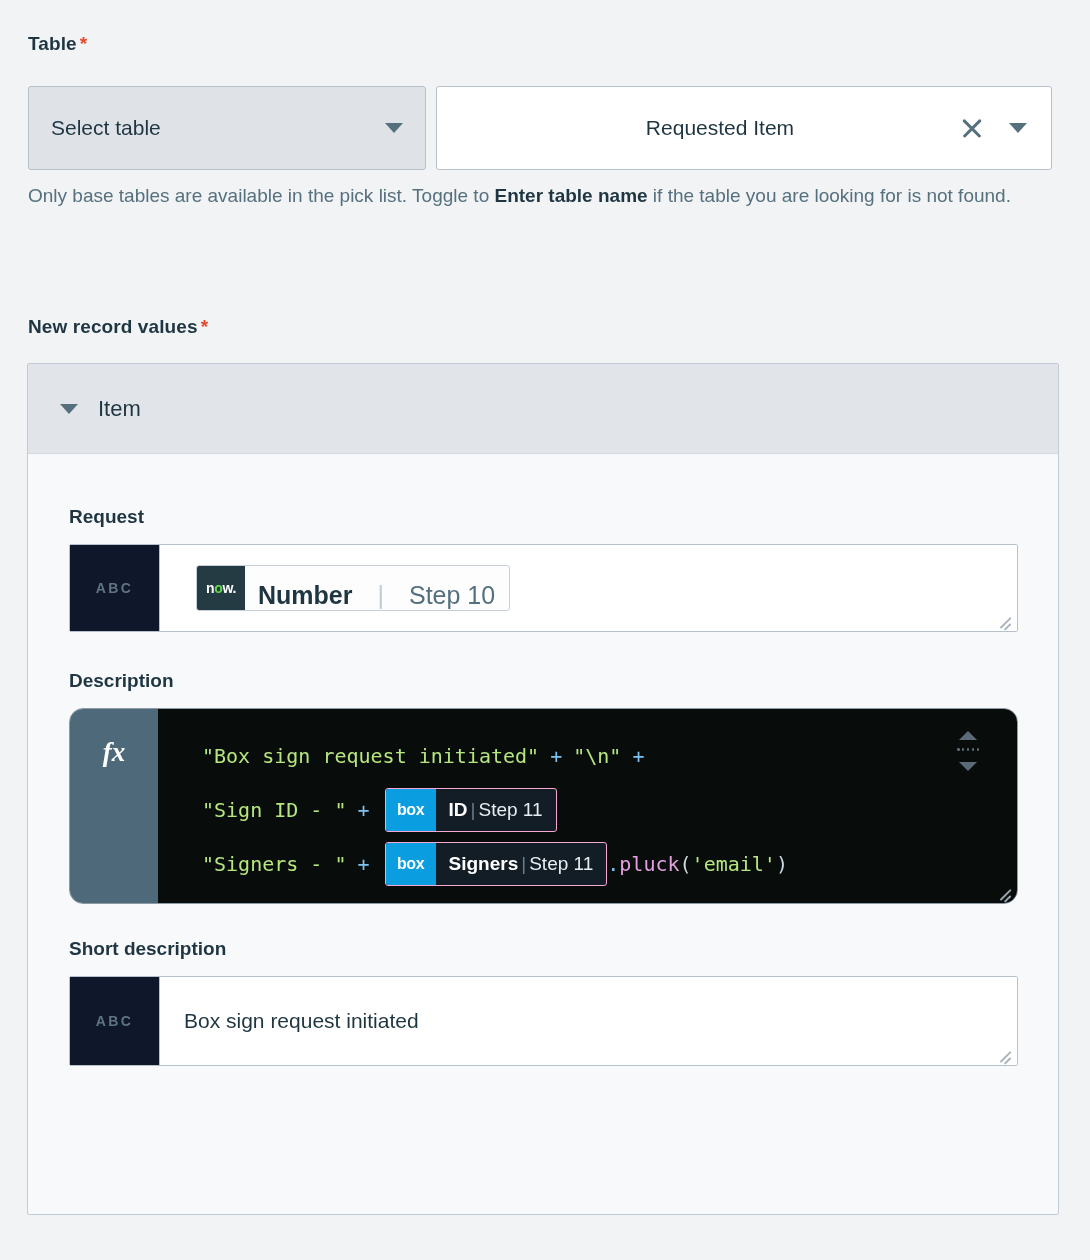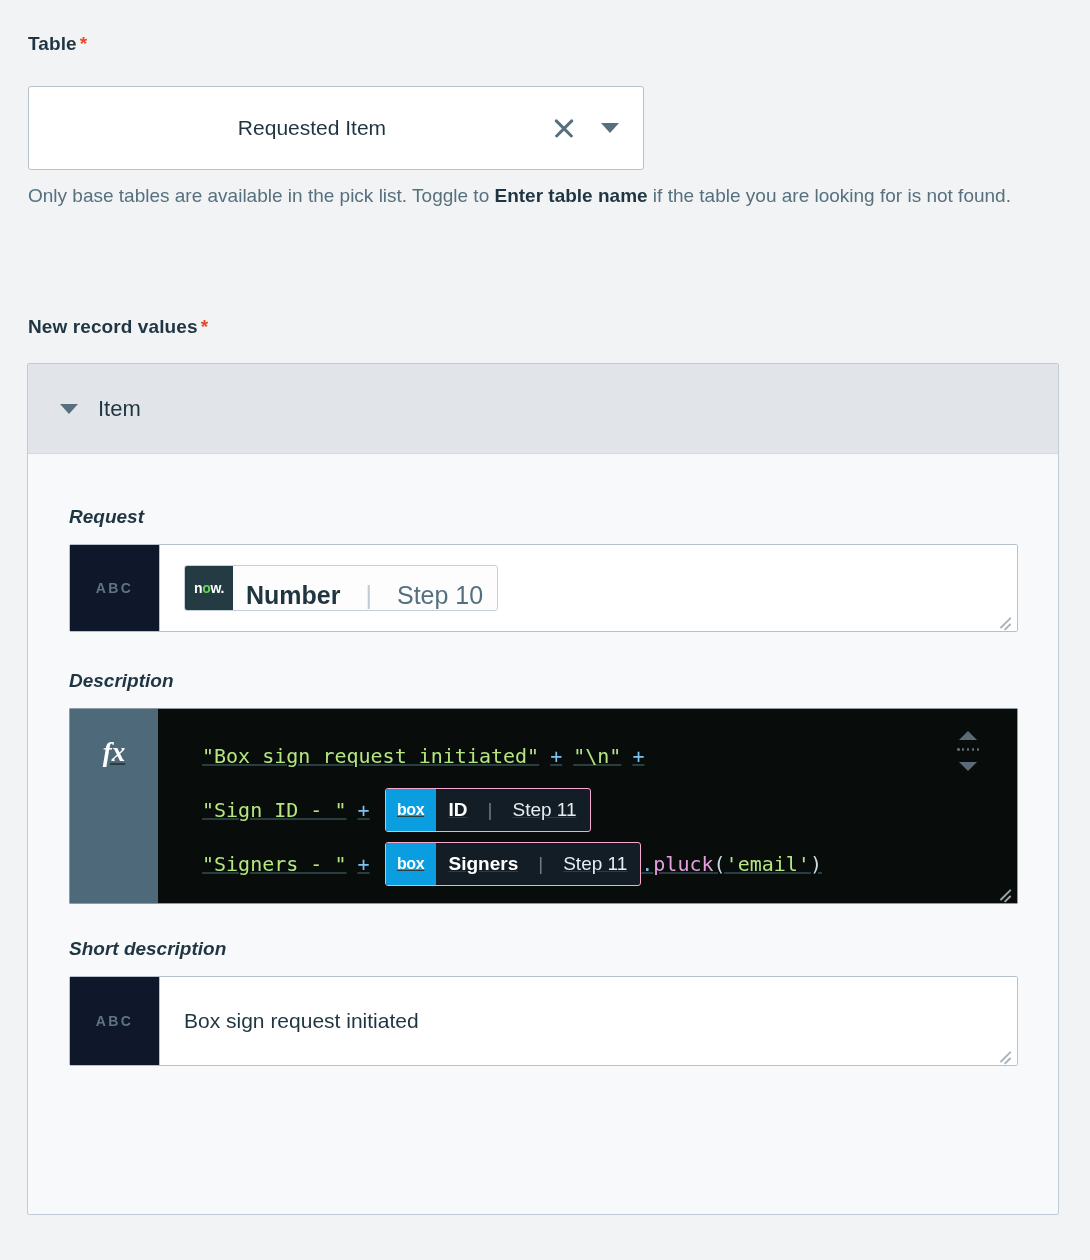--- a/index.html
+++ b/index.html
@@ -88,21 +88,21 @@
     border-bottom: 1px solid #d3d9df;
     display: flex; align-items: center; padding-left: 32px;
     cursor: pointer;
   }
   .panel-header .caret-down { margin-right: 20px; }
   .panel-header .hide-lbl { font-size: 22px; color: #1f3642; }
 
   .panel-body { padding: 52px 40px 0 41px; }
 
   .sub-label {
-    font-size: 19px; font-weight: bold; color: #1f3642; margin-bottom: 16px; font-style: italic;
+    font-size: 19px; font-weight: bold; color: #1f3642; margin-bottom: 16px;
   }
 
   
   .input-row {
     display: flex;
     border: 1px solid #b6c1cc;
     background: #fff;
     border-radius: 2px;
     position: relative;
   }
@@ -125,21 +125,21 @@
   }
   .resize-grip:before, .resize-grip:after {
     content: ""; position: absolute; background: #aab4be; height: 1.6px; border-radius: 1px;
     transform-origin: center;
   }
   .resize-grip:before { width: 15px; left: 0; top: 9px; transform: rotate(-45deg); }
   .resize-grip:after  { width: 9px;  left: 5px; top: 13px; transform: rotate(-45deg); }
 
   
   #request-row { height: 88px; }
-  #request-row .input-area { padding-left: 24px; }
+  #request-row .input-area { padding-left: 36px; }
 
   .now-pill {
     display: inline-flex; align-items: stretch;
     height: 46px;
     border: 1px solid #c7d0d8; border-radius: 3px;
     background: #fdfdfd; overflow: hidden;
   }
   .now-logo {
     width: 48px; background: #253b43;
     display: flex; align-items: center; justify-content: center;
@@ -153,25 +153,24 @@
     font-size: 25px; white-space: nowrap;
   }
   .pill-text .p-name { font-weight: bold; color: #1f3642; }
   .pill-text .p-sep  { color: #c2cad2; }
   .pill-text .p-step { color: #54707f; }
 
   
   .code-row {
     display: flex;
     border: 1px solid #8e9aa4;
-    border-radius: 1px;
+    border-radius: 14px;
     position: relative;
     height: 196px;
     overflow: hidden;
-    text-decoration: underline;
   }
   .fx-gutter {
     width: 88px; background: #4e6a7a;
     display: flex; align-items: flex-start; justify-content: center;
     padding-top: 28px;
   }
   .fx-gutter .fx {
     font-family: "Liberation Serif", serif;
     font-style: italic; font-weight: bold;
     font-size: 27px; color: #ffffff;
@@ -201,21 +200,21 @@
   }
   .box-logo {
     width: 50px; background: #0a9ee0;
     display: flex; align-items: center; justify-content: center;
   }
   .box-logo span {
     font-family: "Liberation Sans", sans-serif;
     font-size: 16px; font-weight: bold; color: #ffffff; letter-spacing: -.4px;
   }
   .box-text {
-    display: flex; align-items: center; padding: 0 13px; gap: 20px;
+    display: flex; align-items: center; padding: 0 13px; gap: 3px;
     font-family: "Liberation Sans", sans-serif;
     font-size: 19px; white-space: nowrap;
   }
   .box-text .p-name { font-weight: bold; color: #ffffff; }
   .box-text .p-sep  { color: #6d7b85; }
   .box-text .p-step { color: #e7edf1; }
 
   .drag-handle {
     position: absolute; right: 36px; top: 22px;
     width: 26px; height: 40px; cursor: ns-resize;
@@ -247,20 +246,24 @@
 <body>
 
 <div class="page">
 
   <div class="field-label" id="table-label">
     <span>Table</span><span class="req-star">*</span>
   </div>
 
   <div class="select-row">
 
+    <div class="toggle-select">
+      <span class="lbl">Select table</span>
+      <span class="caret-down"></span>
+    </div>
 
     <div class="value-select">
       <span class="val">Requested Item</span>
       <span class="x-icon"></span>
       <span class="caret-down"></span>
     </div>
 
   </div>
 
   <div class="helper-text">

